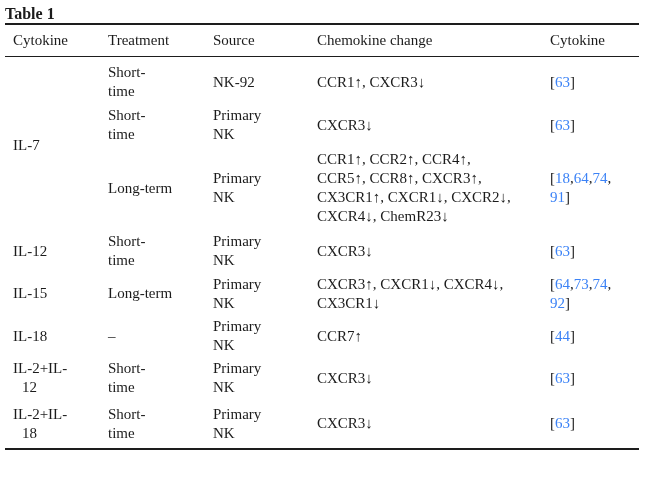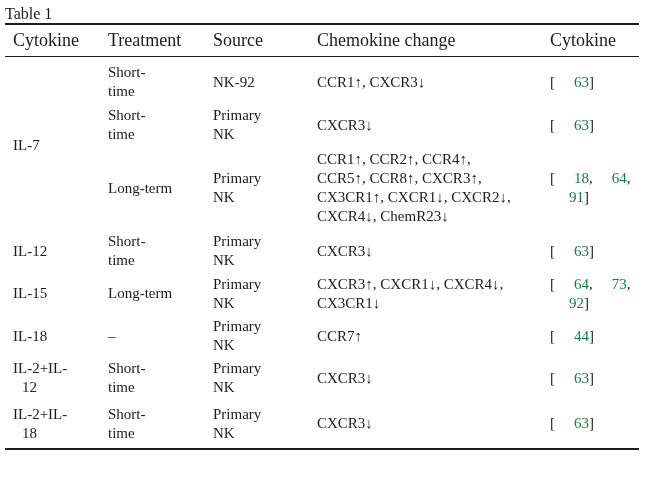--- a/index.html
+++ b/index.html
@@ -6,61 +6,61 @@
     margin: 0; padding: 0;
     width: 645px; height: 492px;
     background: #ffffff;
     font-family: "Liberation Serif", "DejaVu Serif", serif;
     color: #1b1b1b;
     overflow: hidden;
   }
   .page { padding: 4px 6px 0 5px; }
   .title {
     font-size: 16px;
-    font-weight: normal;
+    font-weight: bold;
     line-height: 19px;
   }
   .caption {
     font-size: 15px;
     line-height: 19px;
     margin: 3px 0 7px 0;
   }
   table.tbl {
     border-collapse: collapse;
     table-layout: fixed;
     width: 634px;
     border-top: 2px solid #1d1d1d;
   }
   table.tbl thead tr { border-bottom: 1.5px solid #1d1d1d; height: 32px; }
   table.tbl tbody { border-bottom: 2px solid #1d1d1d; }
   th {
     font-weight: normal;
     text-align: left;
-    font-size: 18px;
+    font-size: 15px;
     line-height: 19px;
     padding: 6px 4px 5px 8px;
     vertical-align: middle;
     margin-left: 40px;
   }
   td {
     font-size: 15px;
     line-height: 19px;
     vertical-align: middle;
     text-align: left;
     padding: 2px 4px 2px 8px;
     white-space: pre-line;
   }
   td.cyt { padding-left: 17px; text-indent: -9px; }
   tr.h42 { height: 42px; }
   tr.r1  { height: 48px; }
   tr.r1 td { padding-top: 6px; }
   tr.r3  { height: 84px; }
   tr.r5  { height: 43px; }
   tr.r8  { height: 50px; }
-  .ref-num { color: #15803d; margin-left: 19px; }
+  .ref-num { color: #3b82f6; }
 </style>
 </head>
 <body>
 
 <div class="page">
   <div class="title">Table 1</div>
 
   <table class="tbl">
     <colgroup>
       <col style="width:95px">

